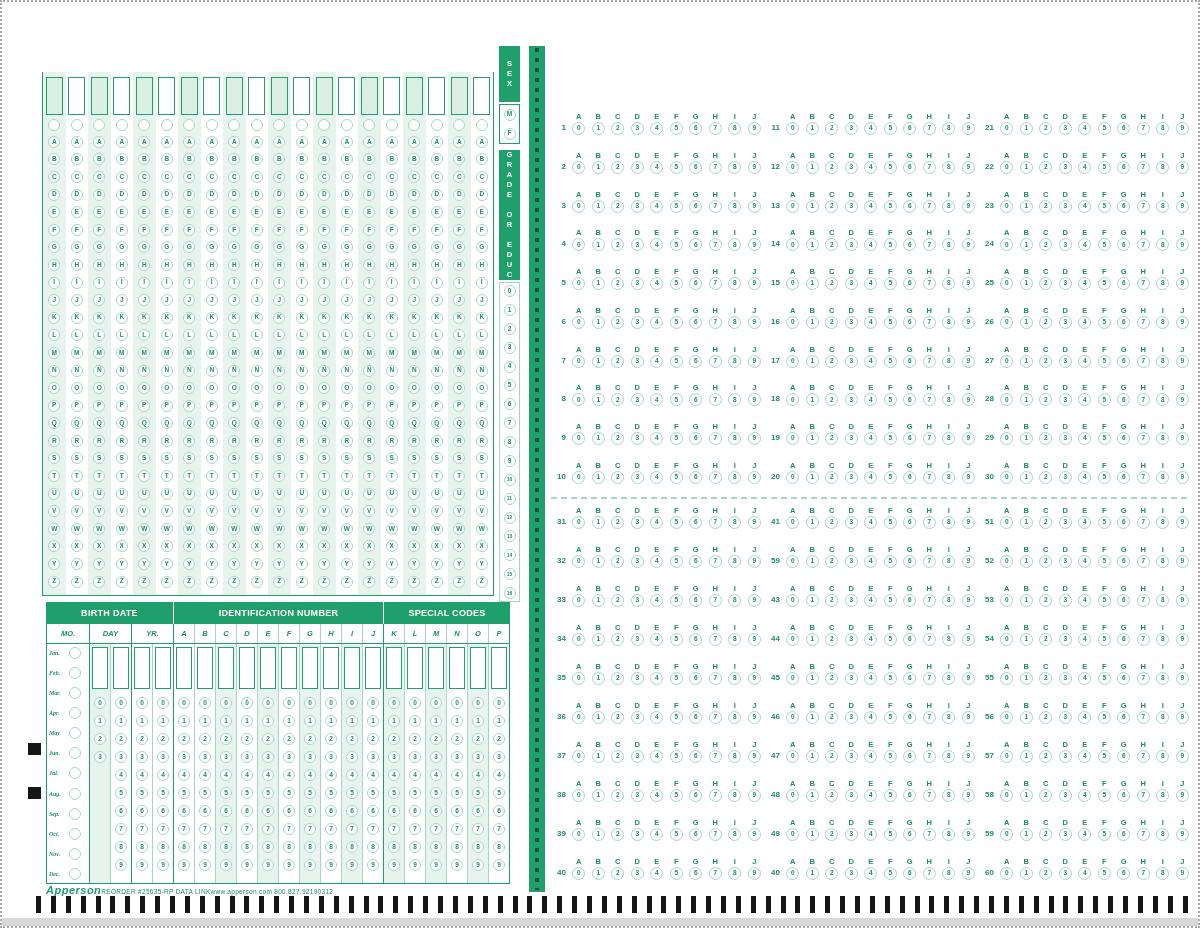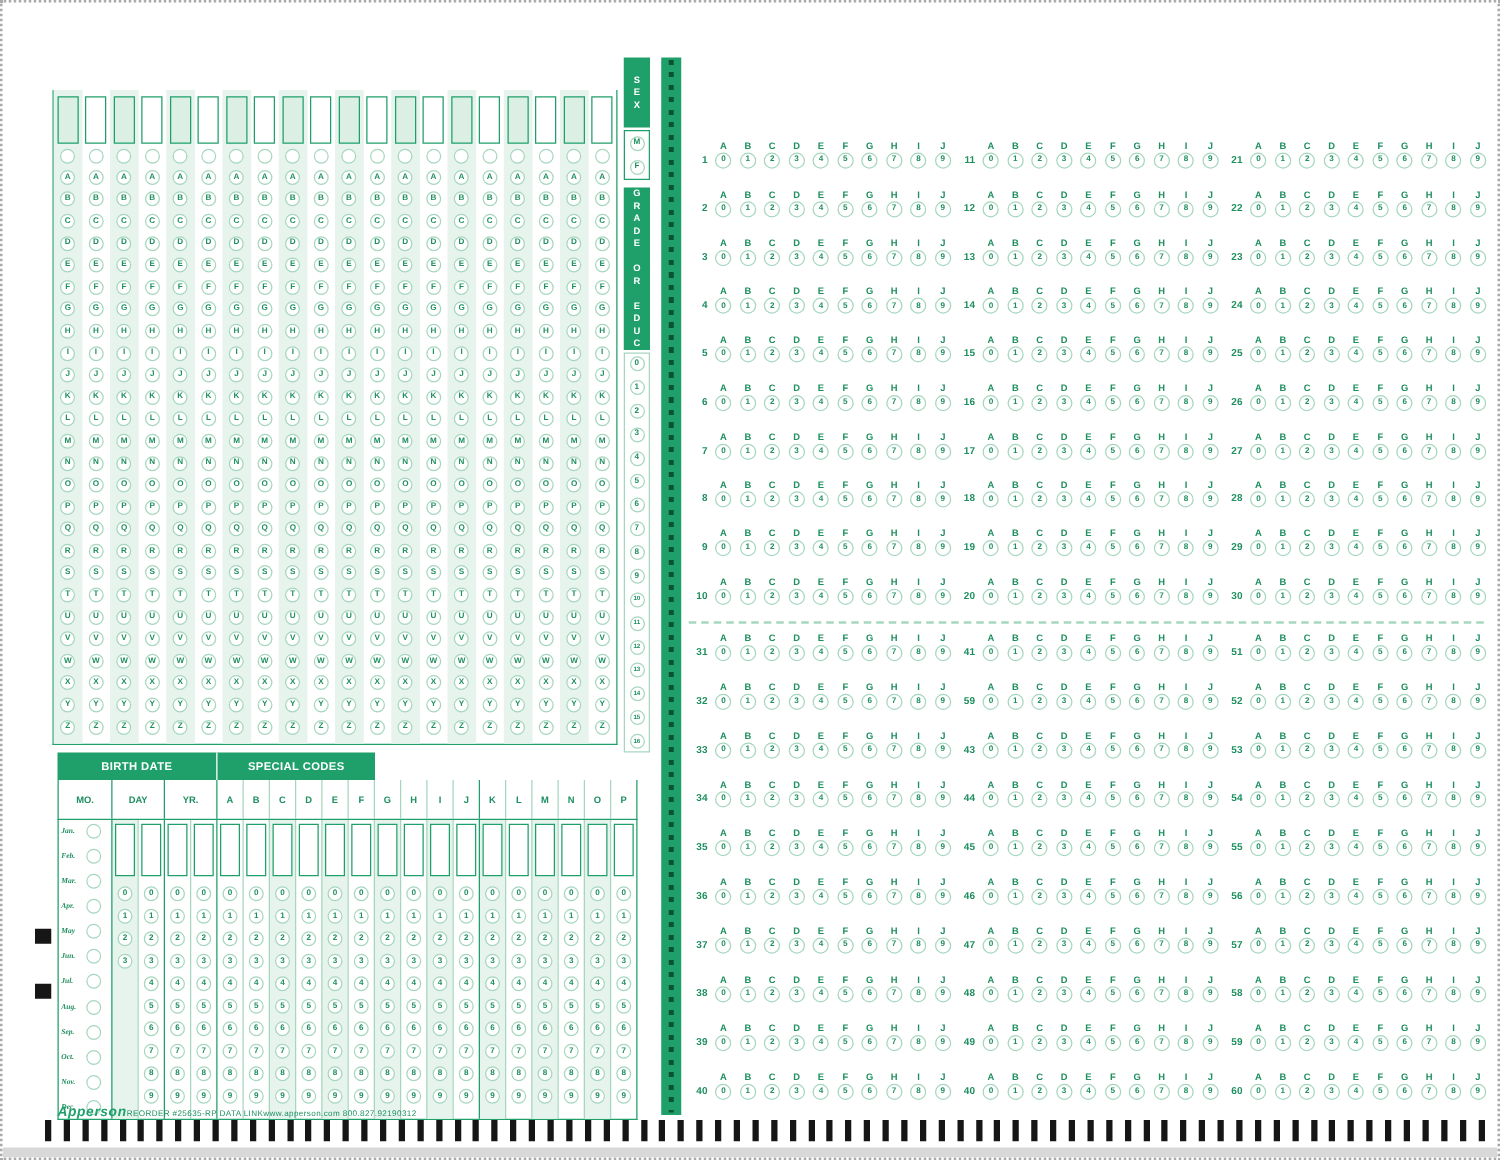--- a/index.html
+++ b/index.html
@@ -64,21 +64,21 @@
   .ql{font-size:7.5px;font-weight:bold;color:var(--ink,#1E8F5F);}
   .qgrid .bub{width:13px;height:13px;}
   .qsep{position:absolute;left:549px;top:495px;width:636px;border-top:2px dashed var(--ring,#A6D7BE);}
 
   
   .bottom{position:absolute;left:44px;top:600px;width:464px;}
   .bottom-header{height:22px;display:flex;}
   .bh-seg{box-sizing:border-box;display:flex;align-items:center;justify-content:center;
           font-size:9px;font-weight:bold;color:#fff;background:var(--green,#1FA06B);letter-spacing:.3px;}
   .bh-1{width:127px;} .bh-2{width:210px;border-left:1px solid #fff;} .bh-3{width:127px;border-left:1px solid #fff;}
-  .bottom-sub{height:32px;display:flex;border:1px solid var(--green,#1FA06B);border-top:none;box-sizing:border-box;background:#fff;}
+  .bottom-sub{height:20px;display:flex;border:1px solid var(--green,#1FA06B);border-top:none;box-sizing:border-box;background:#fff;font-style:italic;}
   .bs-cell{display:flex;align-items:center;justify-content:center;font-size:7.5px;font-weight:bold;
            color:var(--ink,#1E8F5F);box-sizing:border-box;border-left:1px solid var(--ring,#A6D7BE);}
   .bs-cell.first{border-left:none;}
   .bs-cell.grp{border-left:1px solid var(--green,#1FA06B);}
   .bottom-body{display:flex;border:1px solid var(--green,#1FA06B);border-top:none;height:240px;
                box-sizing:border-box;background:#fff;}
   .mo-col{width:42px;display:flex;flex-direction:column;justify-content:space-between;
           box-sizing:border-box;padding:3px 0 3px 2px;}
   .mrow{display:flex;align-items:center;gap:3px;}
   .mlabel{width:17px;font-size:6px;font-style:italic;font-weight:bold;
@@ -3337,20 +3337,21 @@
             <div class="bub">8</div>
             <div class="bub">9</div>
           </div>
         </div>
       </div>
     </div>
 
   <div class="bottom">
     <div class="bottom-header">
       <div class="bh-seg bh-1">BIRTH DATE</div>
+      <div class="bh-seg bh-2">IDENTIFICATION NUMBER</div>
       <div class="bh-seg bh-3">SPECIAL CODES</div>
     </div>
     <div class="bottom-sub" id="bottom-sub">
         <div class="bs-cell first" style="width: 42px;">MO.</div>
         <div class="bs-cell grp" style="width: 42px;">DAY</div>
         <div class="bs-cell grp" style="width: 42px;">YR.</div>
         <div class="bs-cell grp" style="width: 21px;">A</div>
         <div class="bs-cell " style="width: 21px;">B</div>
         <div class="bs-cell " style="width: 21px;">C</div>
         <div class="bs-cell " style="width: 21px;">D</div>

